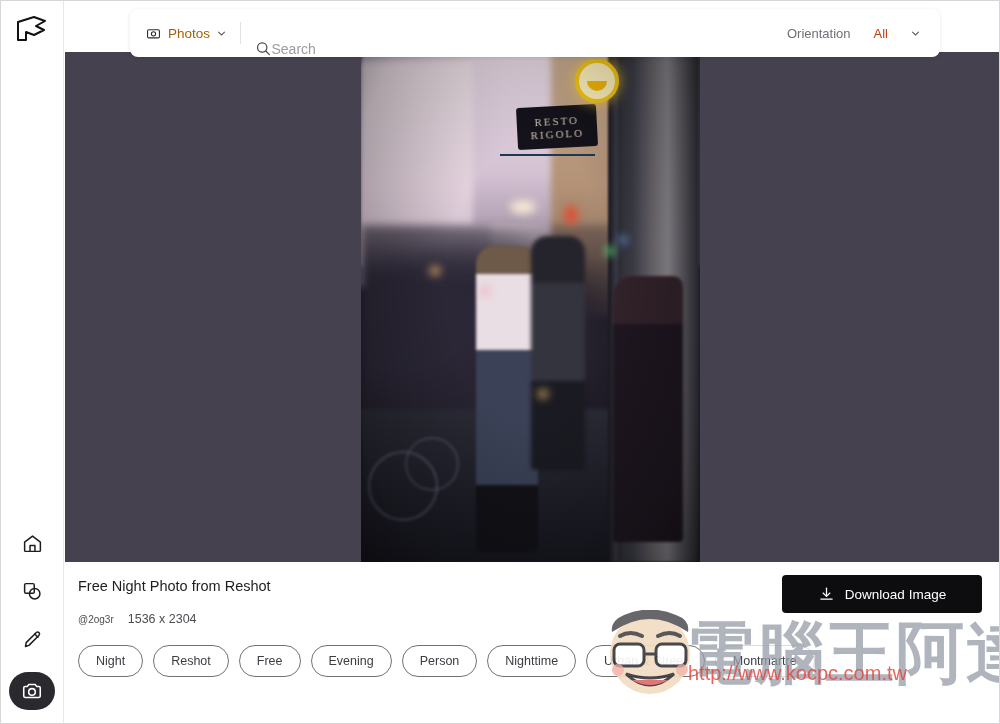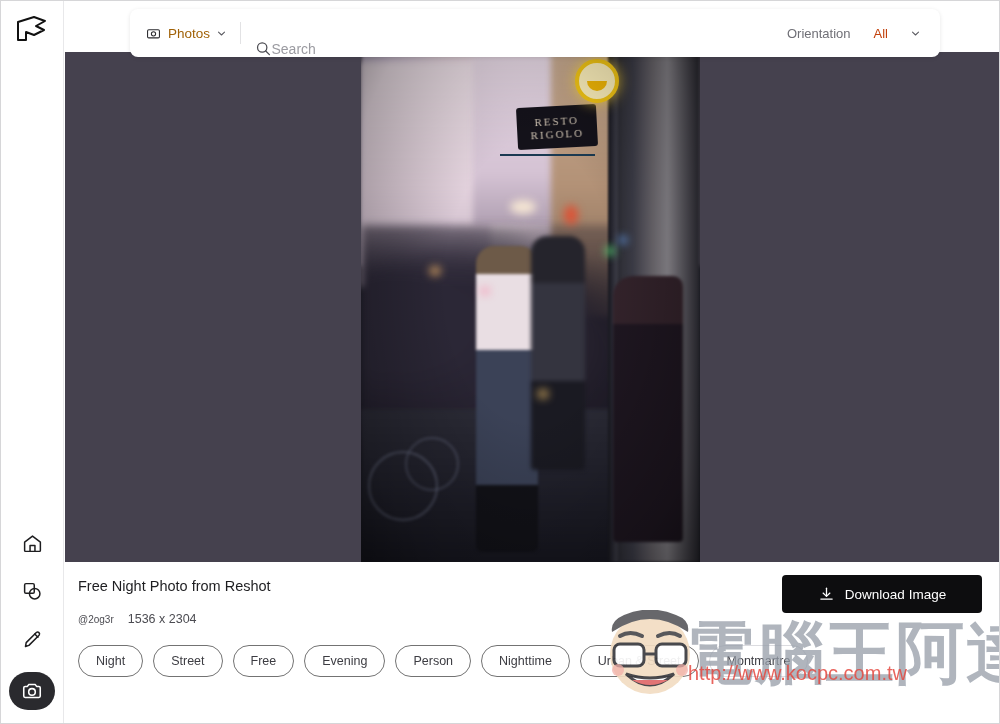--- a/index.html
+++ b/index.html
@@ -429,21 +429,21 @@
     <div class="info-title">Free Night Photo from Reshot</div>
 
     <div class="info-meta">
       <span class="info-handle">@2og3r</span>
       <span class="info-dims">1536 x 2304</span>
     </div>
 
 
     <div class="tags">
       <div class="tag">Night</div>
-      <div class="tag">Street</div>
+      <div class="tag">Reshot</div>
       <div class="tag">Free</div>
       <div class="tag">Evening</div>
       <div class="tag">Person</div>
       <div class="tag">Nighttime</div>
       <div class="tag">Urban &amp; Street</div>
       <div class="tag ghost">Montmartre</div>
     </div>
 
     <button class="dl-btn">
       <svg width="17" height="17" viewBox="0 0 24 24" fill="none" stroke="#ffffff" stroke-width="1.8" stroke-linecap="round" stroke-linejoin="round">

